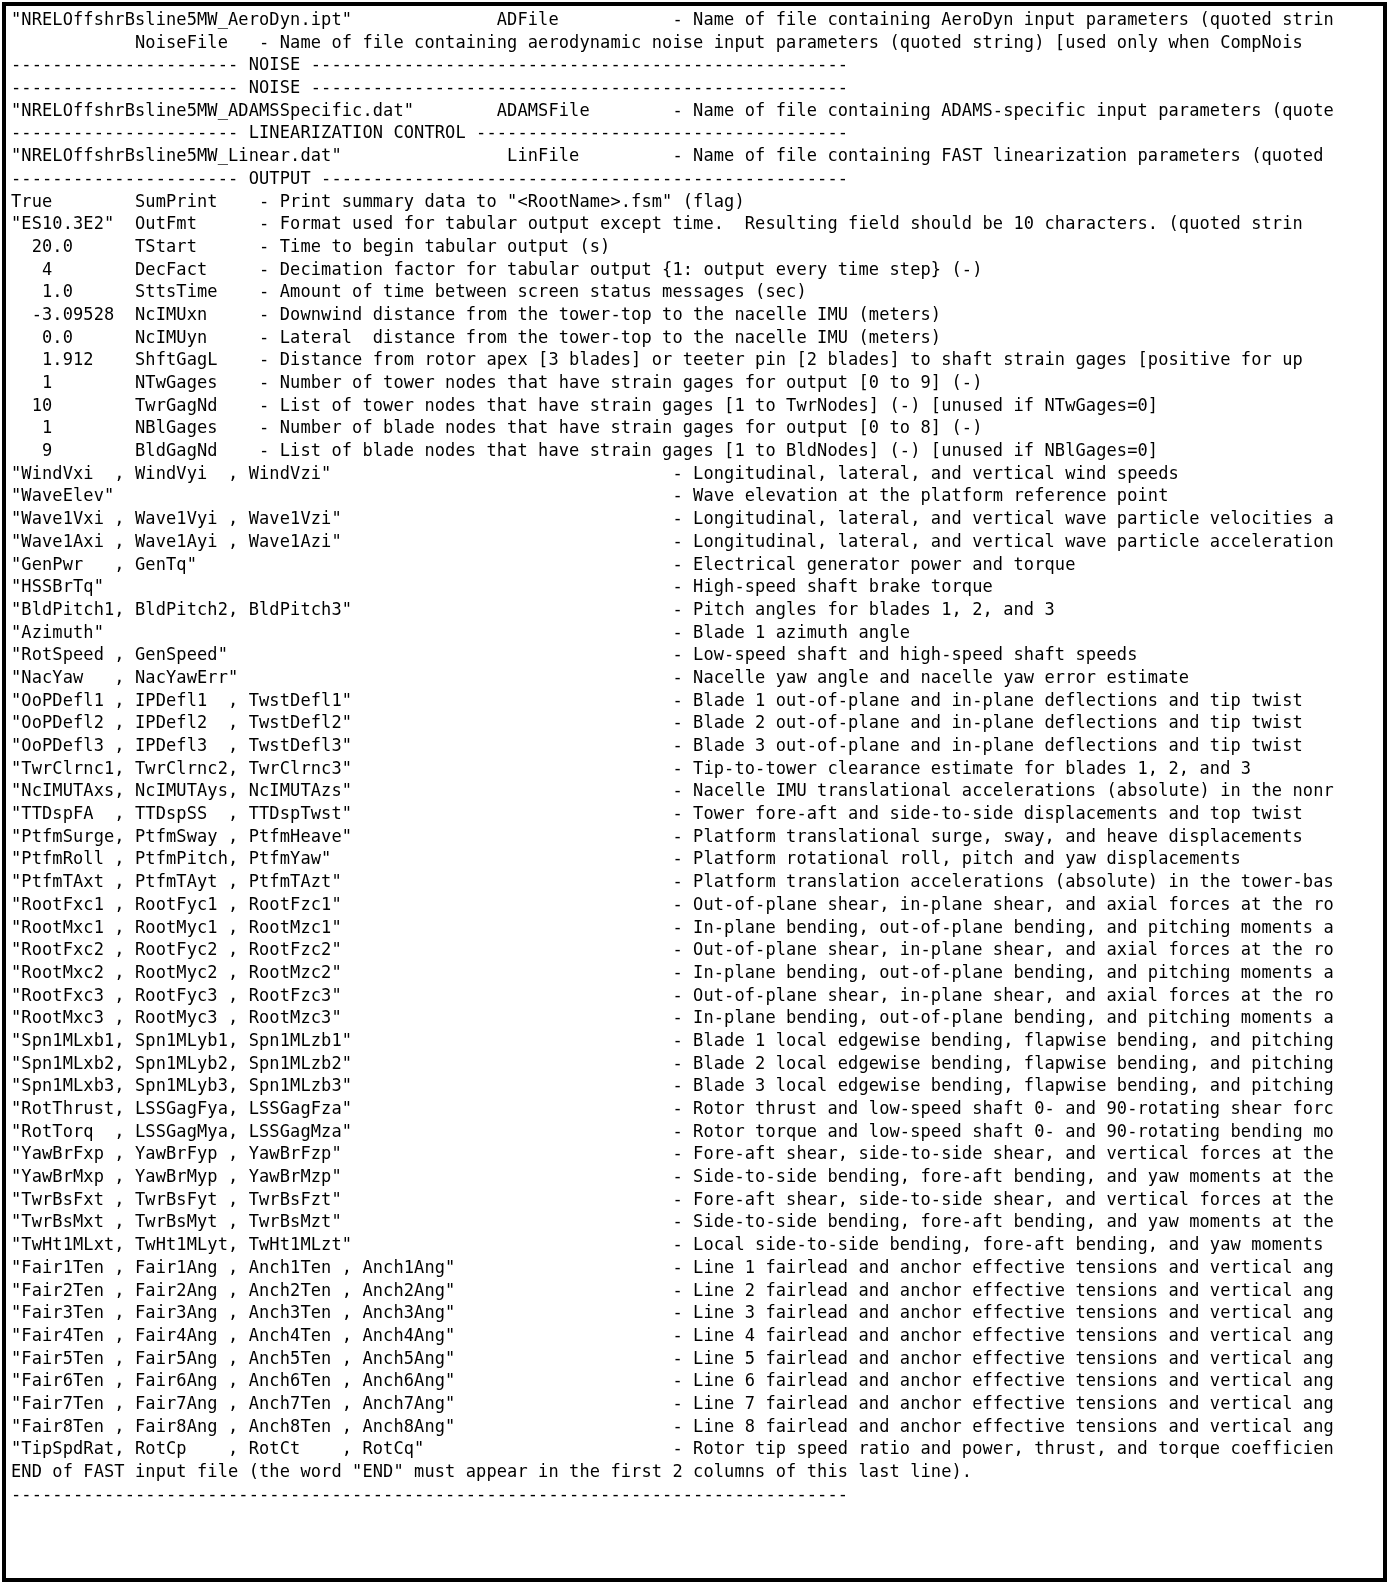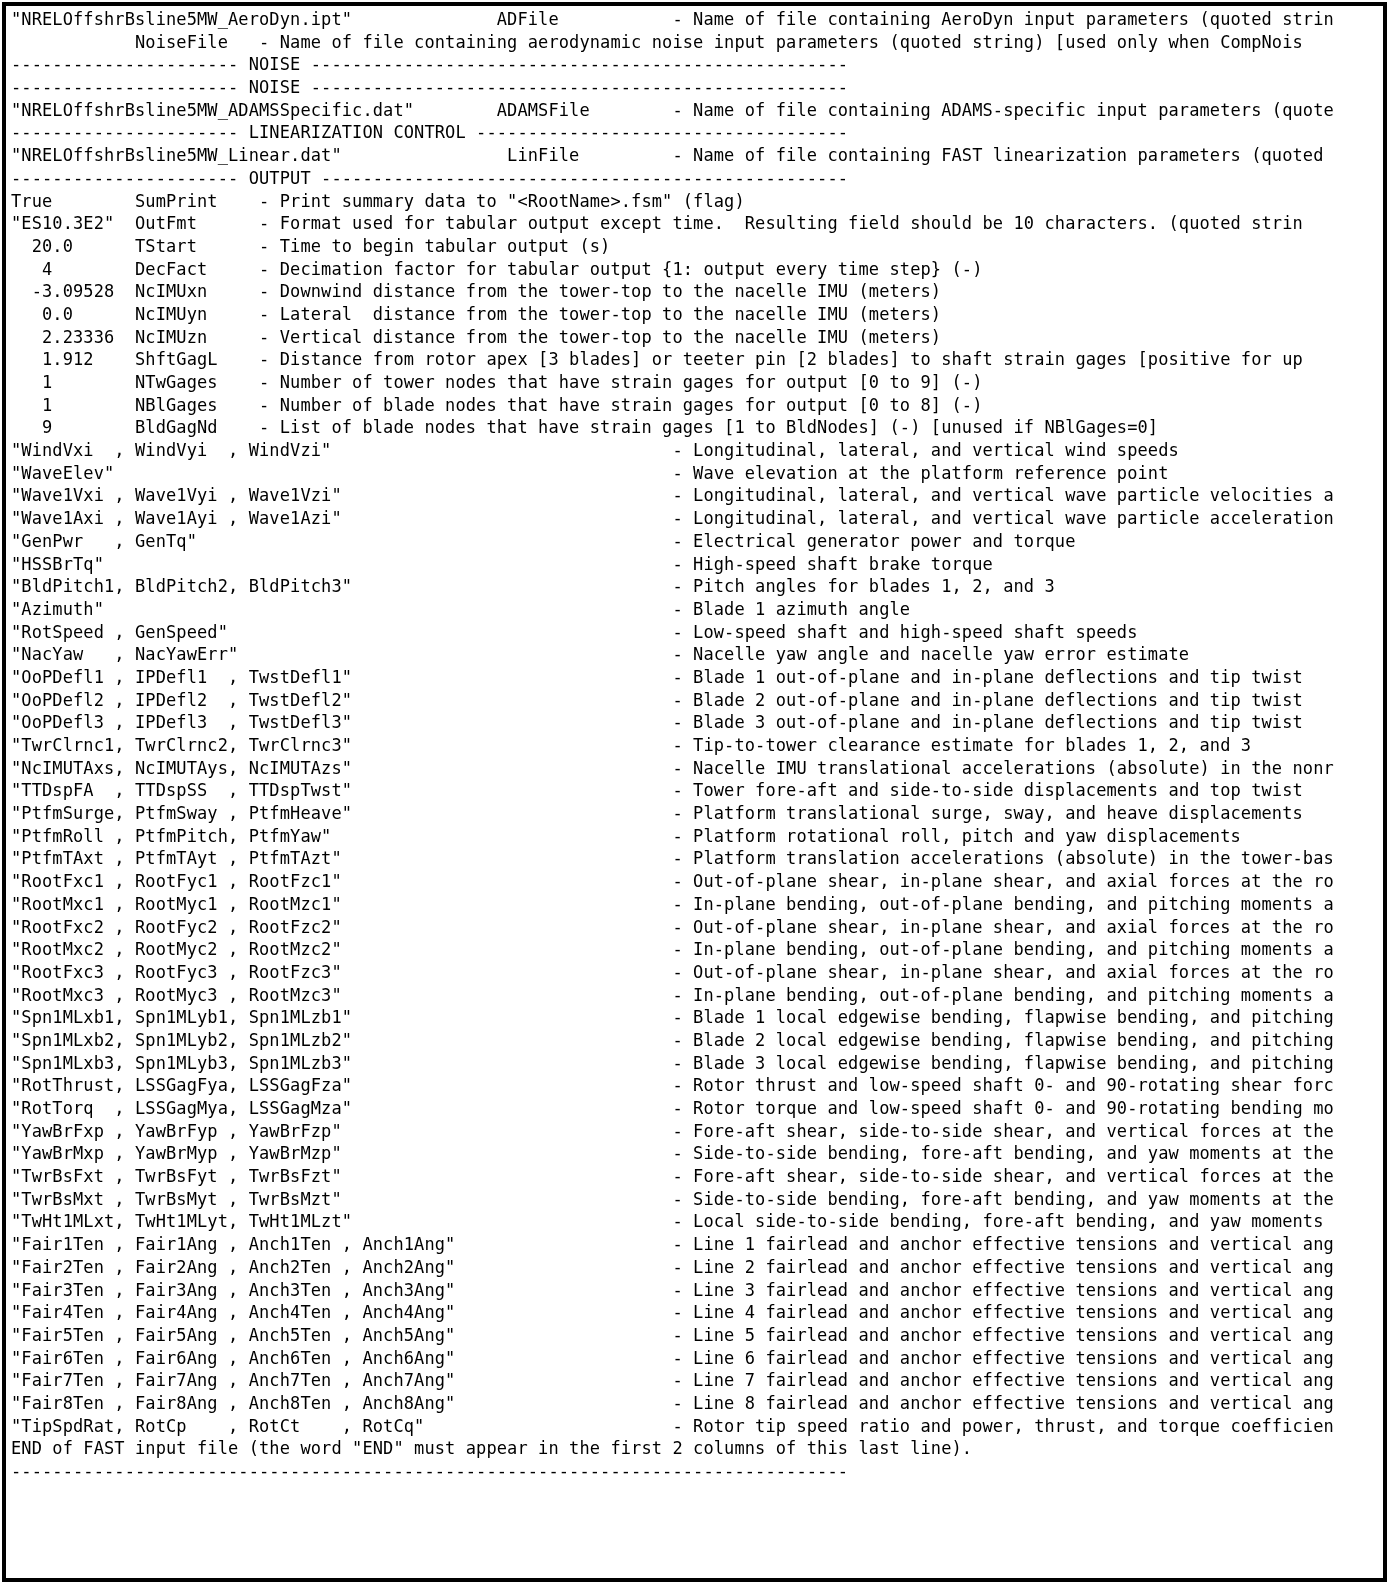--- a/index.html
+++ b/index.html
@@ -42,25 +42,26 @@
       <div class="line">---------------------- NOISE ----------------------------------------------------</div>
       <div class="line">---------------------- NOISE ----------------------------------------------------</div>
       <div class="line">"NRELOffshrBsline5MW_ADAMSSpecific.dat"        ADAMSFile        - Name of file containing ADAMS-specific input parameters (quote</div>
       <div class="line">---------------------- LINEARIZATION CONTROL ------------------------------------</div>
       <div class="line">"NRELOffshrBsline5MW_Linear.dat"                LinFile         - Name of file containing FAST linearization parameters (quoted</div>
       <div class="line">---------------------- OUTPUT ---------------------------------------------------</div>
       <div class="line">True        SumPrint    - Print summary data to "&lt;RootName&gt;.fsm" (flag)</div>
       <div class="line">"ES10.3E2"  OutFmt      - Format used for tabular output except time.  Resulting field should be 10 characters. (quoted strin</div>
       <div class="line">  20.0      TStart      - Time to begin tabular output (s)</div>
       <div class="line">   4        DecFact     - Decimation factor for tabular output {1: output every time step} (-)</div>
+      <div class="line">   1.0      SttsTime    - Amount of time between screen status messages (sec)</div>
       <div class="line">  -3.09528  NcIMUxn     - Downwind distance from the tower-top to the nacelle IMU (meters)</div>
       <div class="line">   0.0      NcIMUyn     - Lateral  distance from the tower-top to the nacelle IMU (meters)</div>
-      <div class="line">   2.23336  NcIMUzn     - Vertical distance from the tower-top to the nacelle IMU (meters)</div>
       <div class="line">   1.912    ShftGagL    - Distance from rotor apex [3 blades] or teeter pin [2 blades] to shaft strain gages [positive for up</div>
       <div class="line">   1        NTwGages    - Number of tower nodes that have strain gages for output [0 to 9] (-)</div>
+      <div class="line">  10        TwrGagNd    - List of tower nodes that have strain gages [1 to TwrNodes] (-) [unused if NTwGages=0]</div>
       <div class="line">   1        NBlGages    - Number of blade nodes that have strain gages for output [0 to 8] (-)</div>
       <div class="line">   9        BldGagNd    - List of blade nodes that have strain gages [1 to BldNodes] (-) [unused if NBlGages=0]</div>
       <div class="line">"WindVxi  , WindVyi  , WindVzi"                                 - Longitudinal, lateral, and vertical wind speeds</div>
       <div class="line">"WaveElev"                                                      - Wave elevation at the platform reference point</div>
       <div class="line">"Wave1Vxi , Wave1Vyi , Wave1Vzi"                                - Longitudinal, lateral, and vertical wave particle velocities a</div>
       <div class="line">"Wave1Axi , Wave1Ayi , Wave1Azi"                                - Longitudinal, lateral, and vertical wave particle acceleration</div>
       <div class="line">"GenPwr   , GenTq"                                              - Electrical generator power and torque</div>
       <div class="line">"HSSBrTq"                                                       - High-speed shaft brake torque</div>
       <div class="line">"BldPitch1, BldPitch2, BldPitch3"                               - Pitch angles for blades 1, 2, and 3</div>
       <div class="line">"Azimuth"                                                       - Blade 1 azimuth angle</div>

